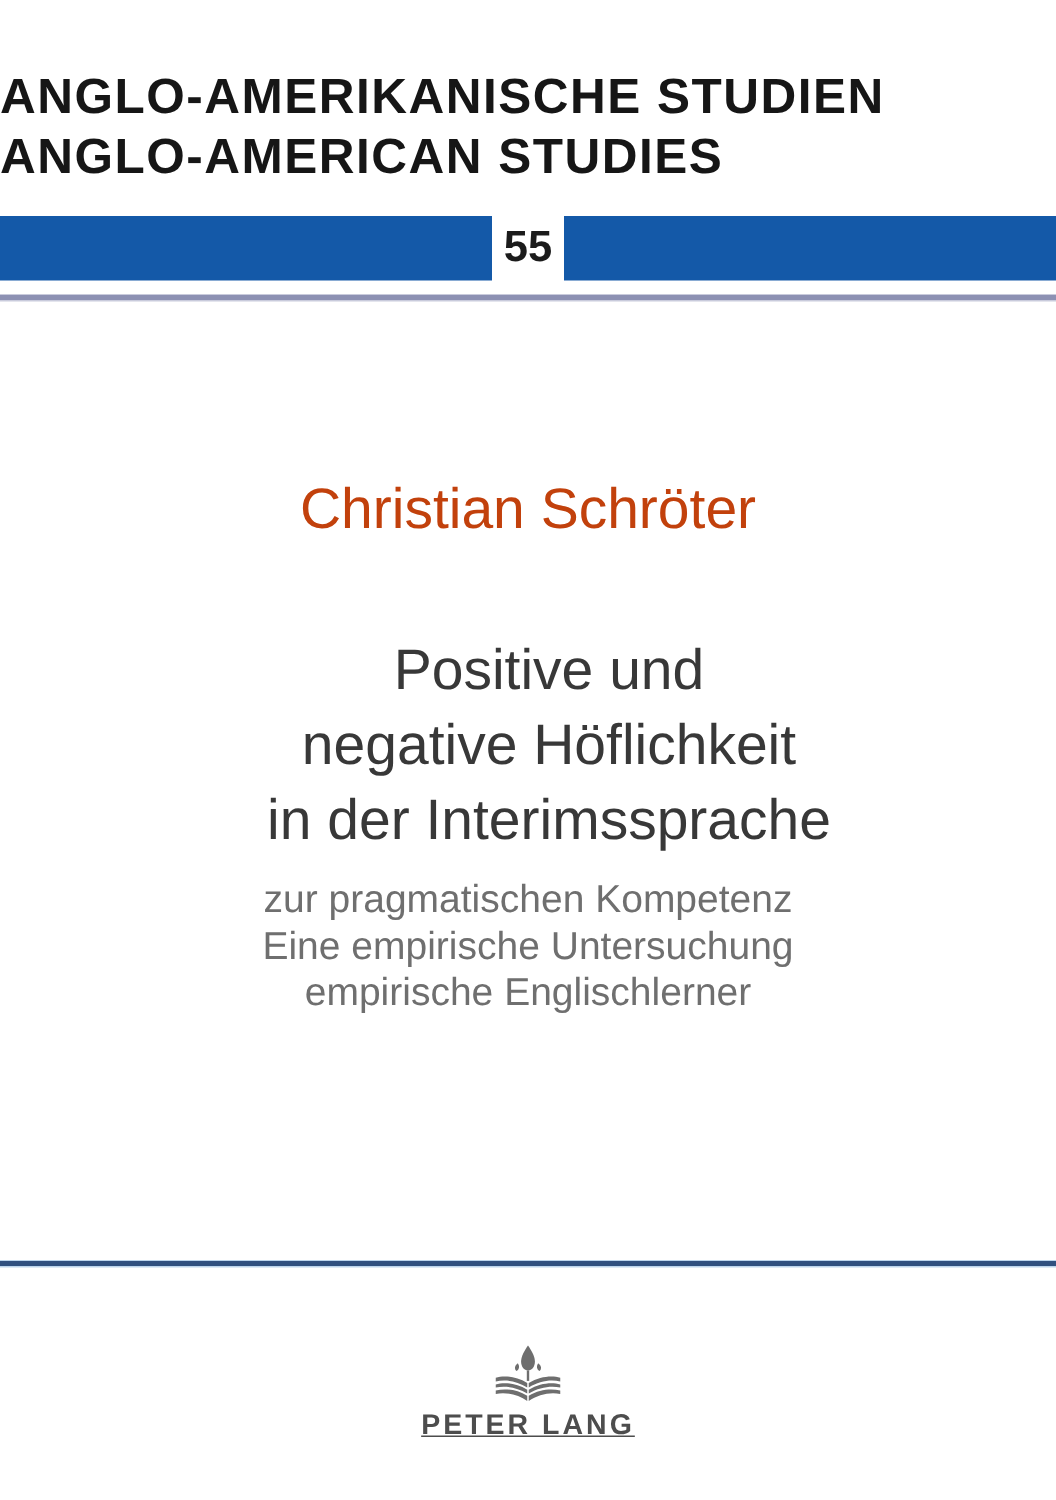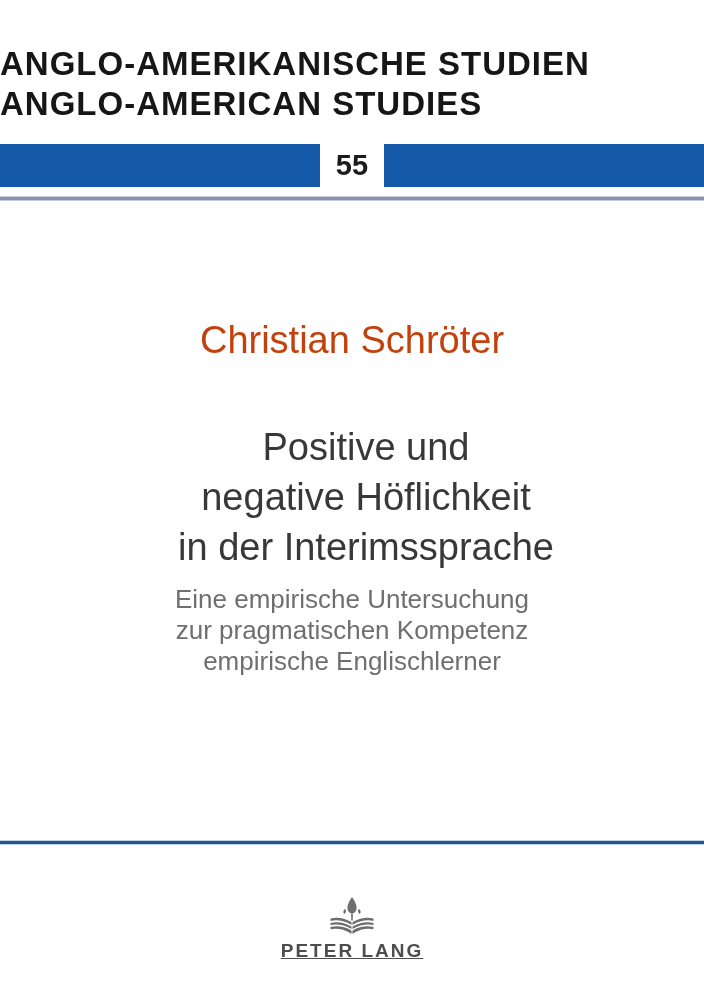--- a/index.html
+++ b/index.html
@@ -31,21 +31,21 @@
   
   .volume-band {
     position: absolute;
     top: 144px; left: 0; right: 0;
     height: 43px;
     display: flex;
     align-items: stretch;
   }
   .volume-band .bar { flex: 1; background: #1459A8; }
   .volume-band .num-cell {
-    width: 64px;
+    width: 48px;
     display: flex;
     align-items: center;
     justify-content: center;
     background: #ffffff;
     font-weight: bold;
     font-size: 29px;
     color: #1b1b1b;
   }
 
   .rule-top {
@@ -135,22 +135,22 @@
 
   <div class="author">Christian Schröter</div>
 
   <div class="title">
     <div>Positive und</div>
     <div>negative Höflichkeit</div>
     <div>in der Interimssprache</div>
   </div>
 
   <div class="subtitle">
+    <div>zur pragmatischen Kompetenz</div>
     <div>Eine empirische Untersuchung</div>
-    <div>zur pragmatischen Kompetenz</div>
     <div>empirische Englischlerner</div>
   </div>
 
   <div class="rule-bottom"></div>
 
   <div class="publisher-logo">
     <svg width="46" height="42" viewBox="0 0 46 42" aria-hidden="true">
       <g fill="#6e6e6e" stroke="none">
 
         <path d="M23 1 C20.4 4.6 18.4 8.6 18.4 11.6 C18.4 15.1 20.4 17.6 23 17.6 C25.6 17.6 27.6 15.1 27.6 11.6 C27.6 8.6 25.6 4.6 23 1 Z"></path>

